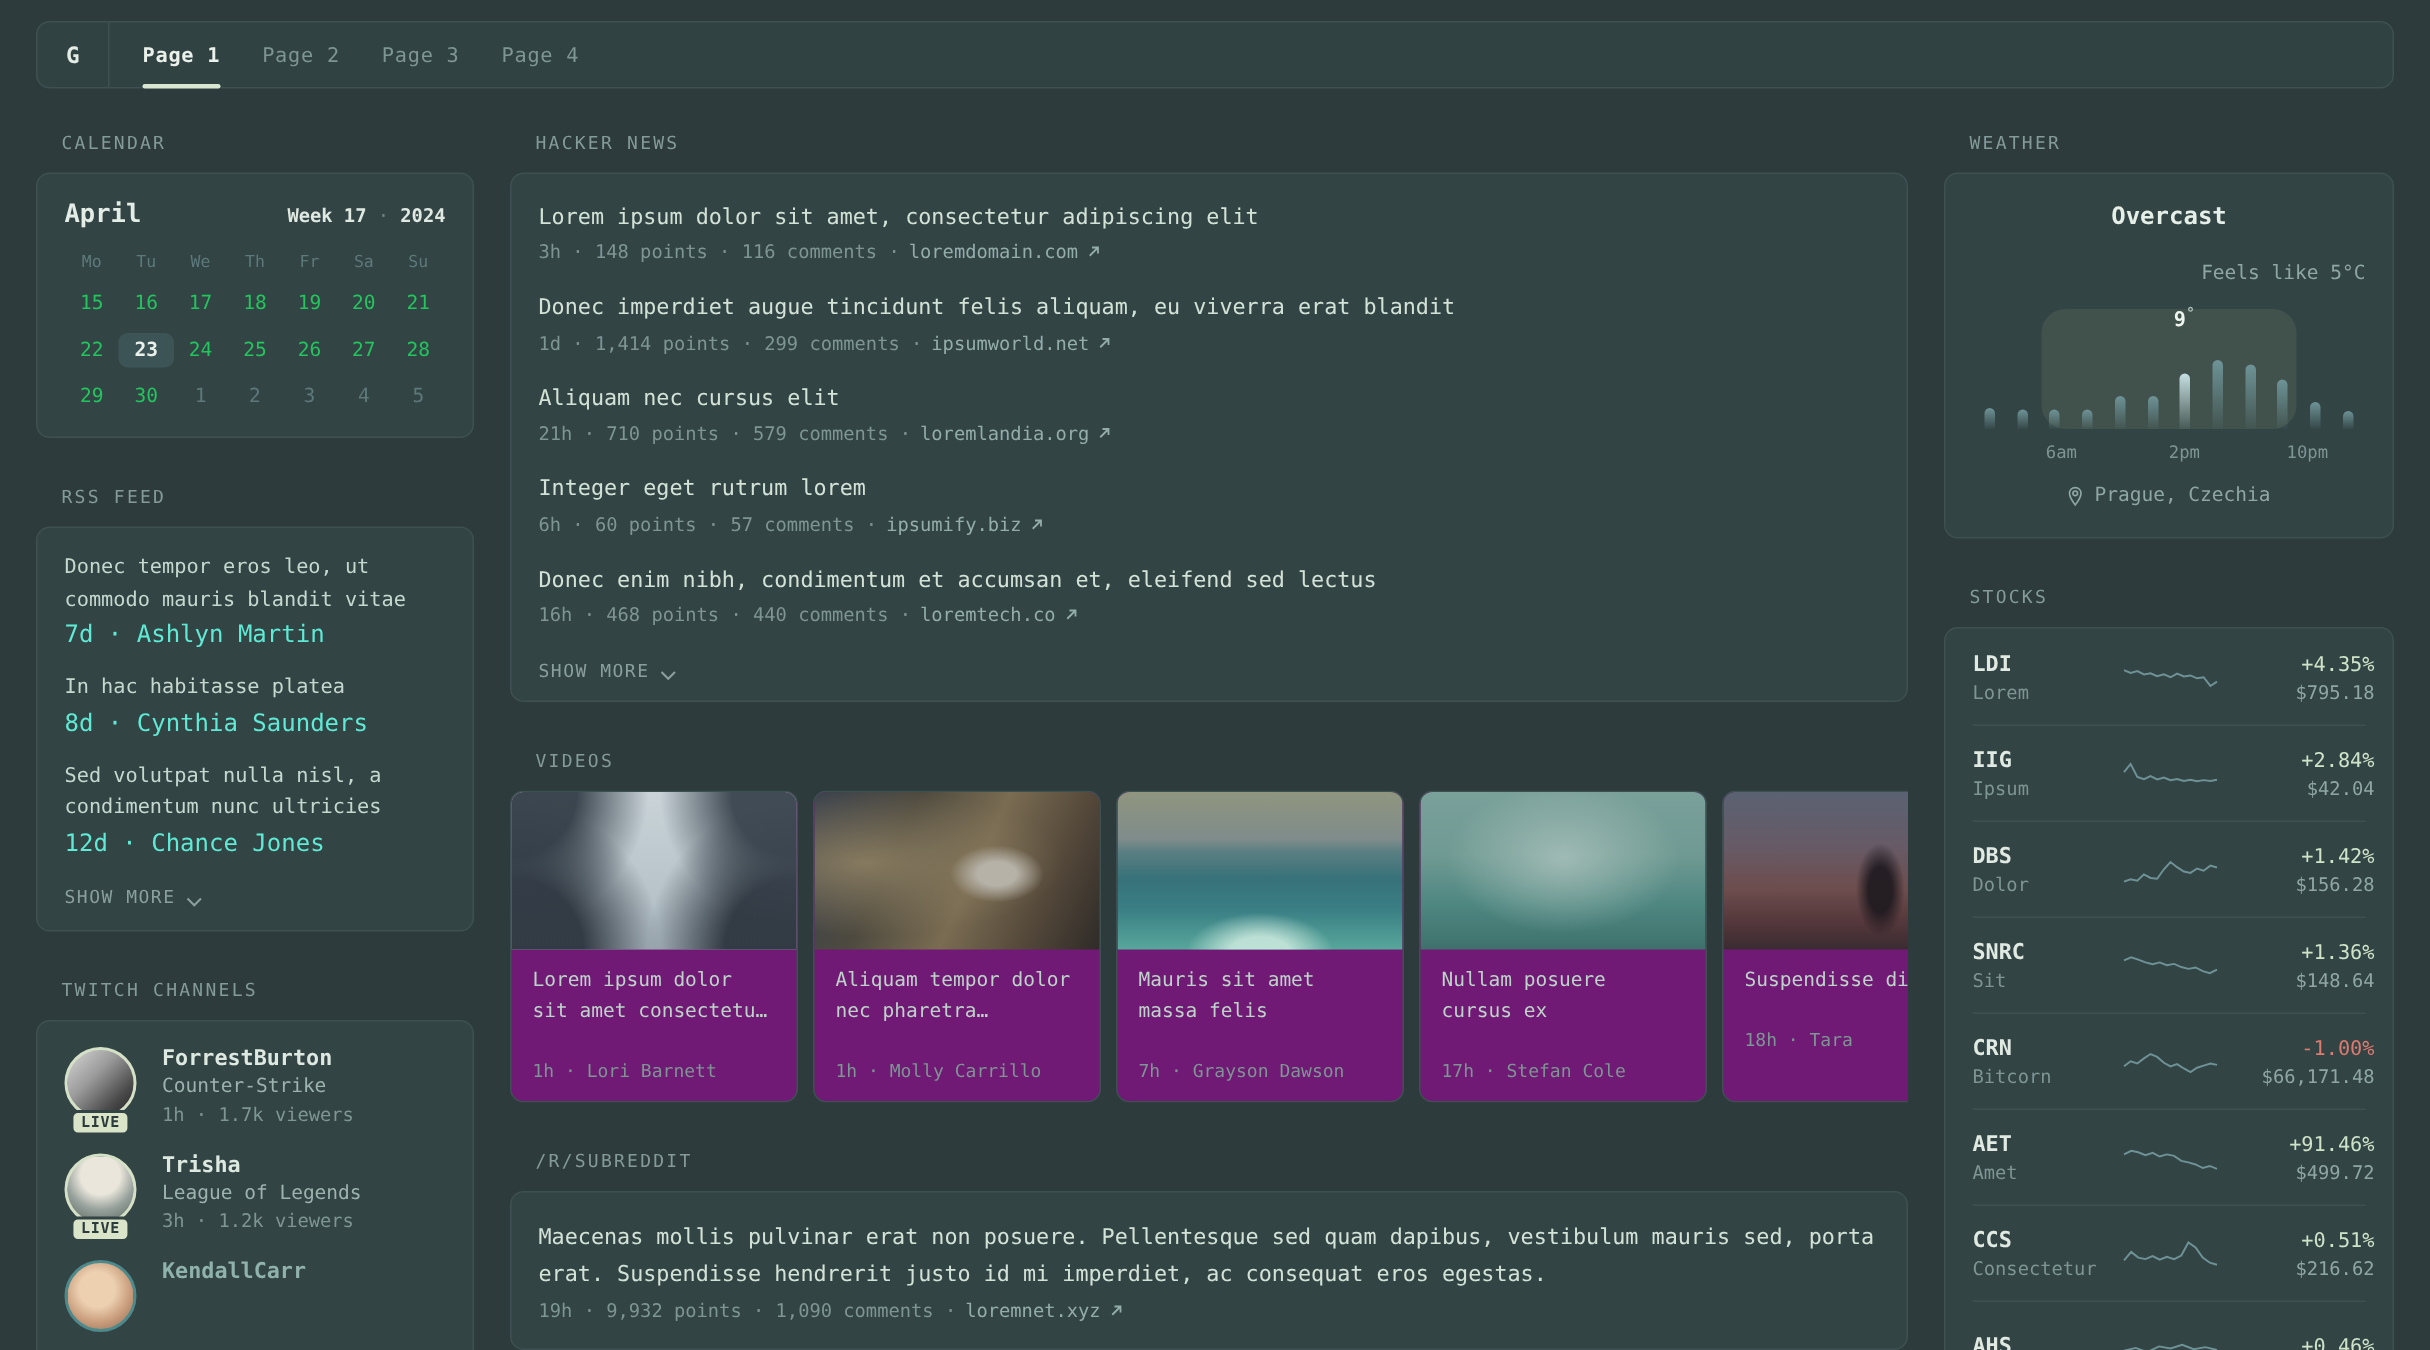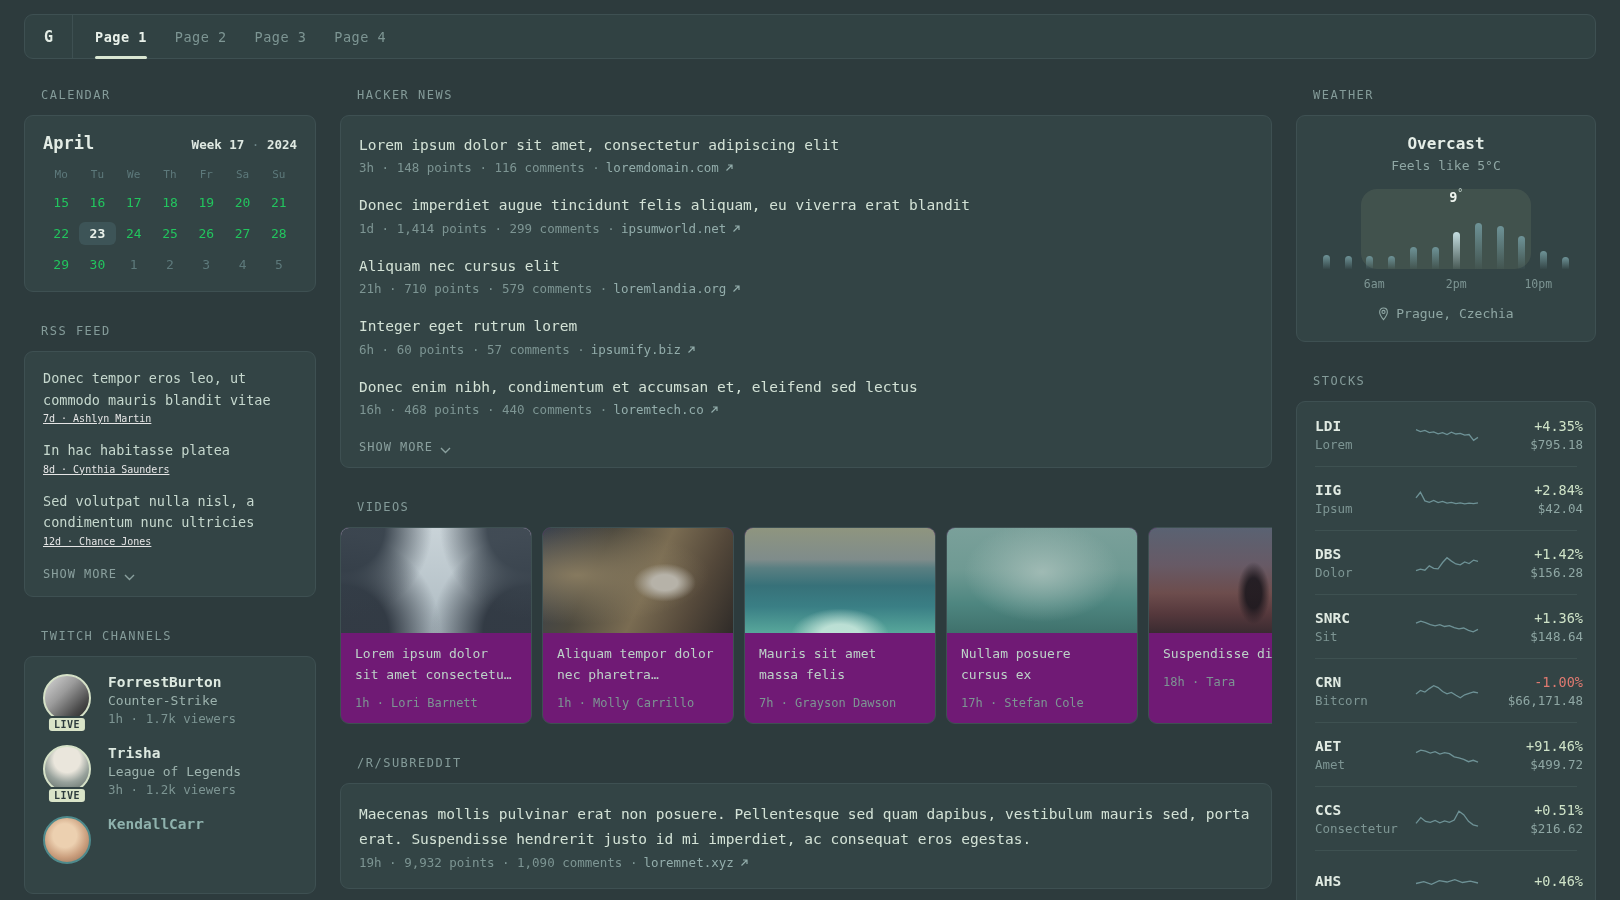--- a/index.html
+++ b/index.html
@@ -53,21 +53,21 @@
   .cal-grid{display:grid;grid-template-columns:repeat(7,1fr);row-gap:8px;text-align:center;align-items:center;}
   .cal-dow{font-size:11px;color:#5d797b;padding-bottom:2px;}
   .cal-day{font-size:13px;color:#22c55e;padding:4px 0;border-radius:6px;cursor:pointer;}
   .cal-day.muted{color:#5d797b;}
   .cal-day.selected{background:#3d5457;color:#e9f1ea;font-weight:bold;}
 
   
   .rss{padding:16px 18px 14px;}
   .feed-item{margin-bottom:16px;cursor:pointer;}
   .feed-title{font-size:13.5px;line-height:1.6;color:#c6d8ce;}
-  .feed-meta{font-size:10px;color:#e5e5e5;margin-top:2px;text-decoration:underline;}
+  .feed-meta{font-size:16px;color:#5eead4;margin-top:2px;}
   .show-more{
     display:inline-flex;align-items:flex-end;gap:7px;
     font-size:12px;letter-spacing:1px;color:#8aa09e;cursor:pointer;margin-top:2px;
   }
   .chev{display:inline-block;}
 
   
   .twitch{padding:17px 18px 10px;}
   .chan{display:flex;gap:17px;margin-bottom:19px;cursor:pointer;}
   .av-wrap{position:relative;width:48px;flex:none;}
@@ -112,29 +112,29 @@
     radial-gradient(ellipse 70px 38px at 50% 102%,rgba(214,240,228,.8) 0%,rgba(214,240,228,.8) 28%,rgba(214,240,228,0) 70%),
     linear-gradient(180deg,#8f957f 0%,#7f8c8b 30%,#5a7f82 38%,#377179 55%,#3a7f85 75%,#58a79b 100%);}
   [data-thumb="canoe-fog"]{background:
     radial-gradient(ellipse at 50% 42%,rgba(168,192,186,.85) 0%,rgba(168,192,186,0) 58%),
     linear-gradient(180deg,#7aa09a 0%,#6f9a93 40%,#4e8680 72%,#3f716c 100%);}
   [data-thumb="fog-figure"]{background:
     radial-gradient(ellipse 22px 42px at 55% 62%,rgba(25,22,28,.85) 0%,rgba(25,22,28,.85) 36%,rgba(25,22,28,0) 74%),
     linear-gradient(180deg,#5a6272 0%,#675a66 35%,#6d4d4d 62%,#55383c 82%,#3a2b31 100%);}
   .vid-body{padding:11px 14px 13px;}
   .vid-title{font-size:13px;line-height:1.6;color:#bdd2c8;white-space:normal;}
-  .vid-meta{font-size:12px;color:#7d9593;margin-top:10px;white-space:nowrap;}
+  .vid-meta{font-size:12px;color:#7d9593;margin-top:21px;white-space:nowrap;}
 
   .reddit-card{padding:18px;}
   .reddit-title{font-size:14.5px;line-height:1.7;color:#d3e2d6;}
 
   
   .weather{padding:18px 18px 20px;text-align:center;}
   .w-cond{font-size:16px;font-weight:bold;color:#e5eee7;text-align:center;}
-  .w-feels{font-size:13px;color:#8fa7a4;margin-top:5px;}
+  .w-feels{font-size:13px;color:#8fa7a4;margin-top:22px;text-align:right;}
   .w-chart{position:relative;height:104px;margin:16px 8px 0;}
   .w-region{position:absolute;top:0;bottom:24px;background:rgba(197,207,154,0.10);border-radius:16px;}
   .w-bars{position:absolute;left:0;right:0;top:18px;bottom:24px;display:flex;align-items:flex-end;justify-content:space-between;}
   .w-bar{width:7px;border-radius:4px 4px 0 0;background:linear-gradient(to bottom,#6e9397 0%,rgba(110,147,151,0.04) 100%);}
   .w-bar.hl{background:linear-gradient(to bottom,#c6dfe2 0%,rgba(198,223,226,0.06) 100%);}
   .w-peak{position:absolute;top:-2px;transform:translateX(-50%);font-size:13.5px;font-weight:bold;color:#eff5ef;}
   .w-deg{font-size:10px;color:#aebfb9;vertical-align:super;}
   .w-times{position:absolute;left:0;right:0;bottom:0;height:16px;}
   .w-time{position:absolute;transform:translateX(-50%);font-size:11.5px;color:#7d9593;}
   .w-loc{margin-top:13px;font-size:13px;color:#8fa7a4;display:flex;justify-content:center;align-items:center;gap:7px;}

